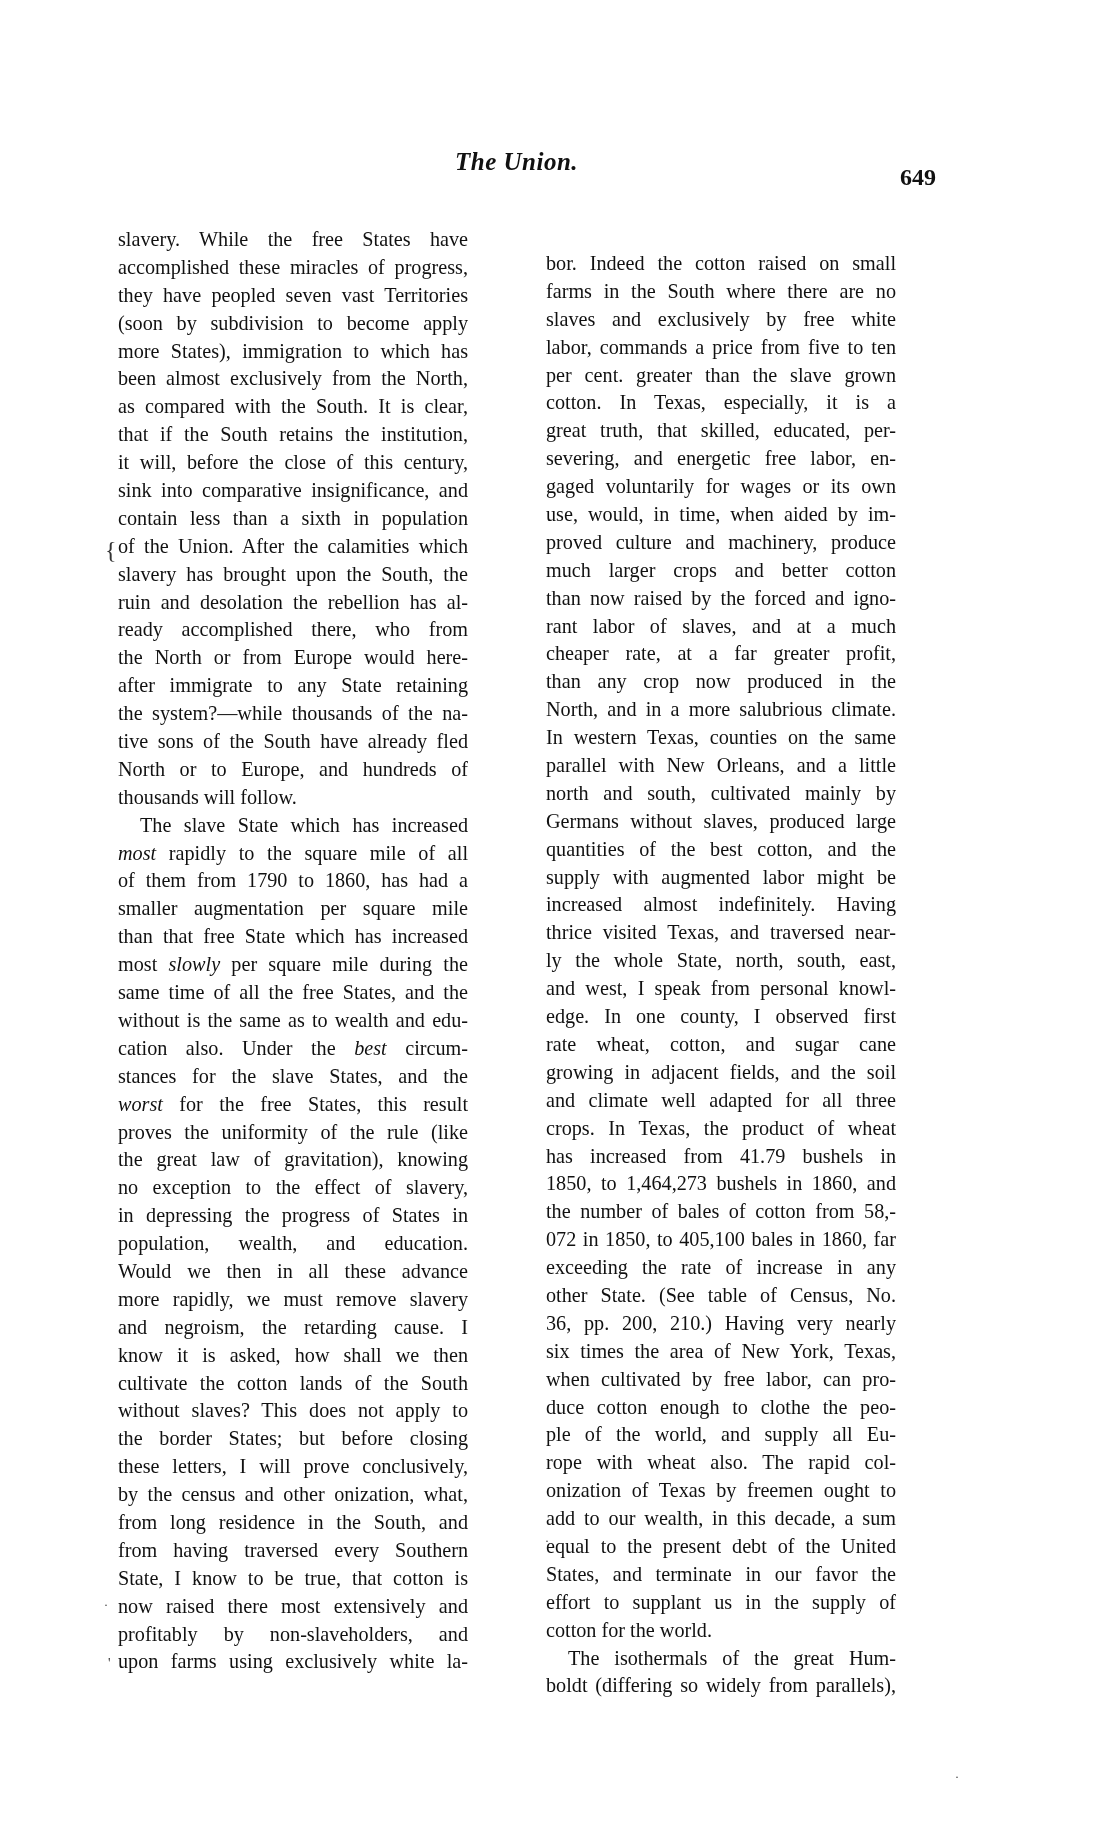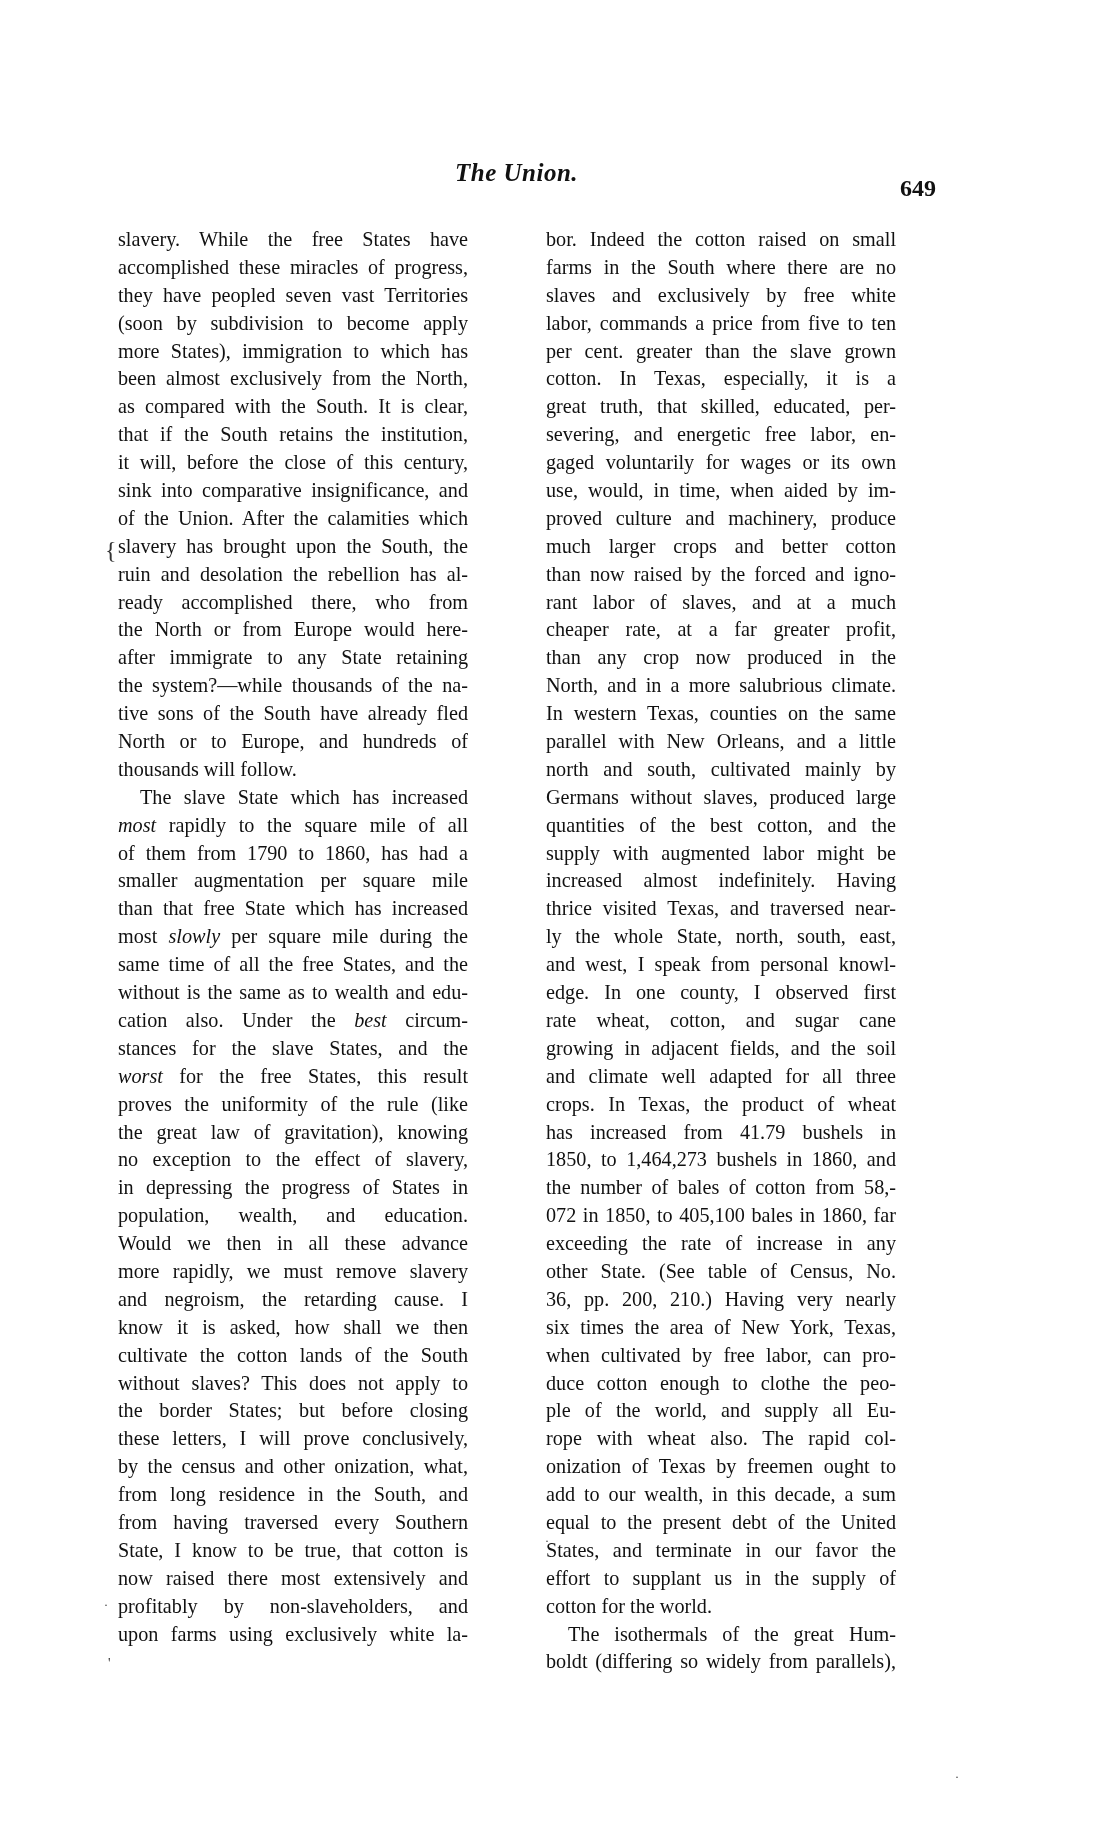--- a/index.html
+++ b/index.html
@@ -1,36 +1,36 @@
 <!DOCTYPE html>
 <html><head>
 <meta charset="utf-8">
 <style>
   html, body { margin: 0; padding: 0; background: #ffffff; }
   body {
     width: 1120px; height: 1825px; position: relative; overflow: hidden;
     font-family: "DejaVu Serif", "Liberation Serif", serif;
     color: #111111;
   }
-  .page-header { position: absolute; top: 159px; left: 0; width: 1120px; height: 40px; text-decoration: underline; }
+  .page-header { position: absolute; top: 148px; left: 0; width: 1120px; height: 40px; text-decoration: underline; }
   .running-title {
     position: absolute; left: 455px; top: 0;
     font-family: "Liberation Serif", serif; font-style: italic;
     font-size: 25px; font-weight: bold; letter-spacing: 0.5px;
   }
   .page-number {
     position: absolute; left: 900px; top: 0;
     font-family: "Liberation Serif", serif; font-size: 24px; font-weight: bold; margin-top: 16px;
   }
   .column {
     position: absolute; top: 226px; width: 350px;
     font-family: "Liberation Serif", serif; font-size: 20.2px; line-height: 27.9px;
   }
   .col-left { left: 118px; }
-  .col-right { left: 546px; }
+  .col-right { left: 546px; margin-top: 24px; }
   .line {
     display: block; white-space: nowrap; text-align: justify; text-align-last: justify;
     height: 27.9px; overflow: visible;
   }
   .line.last { text-align-last: left; }
   .line.indent { padding-left: 22px; }
   .em { font-style: italic; }
   .margin-mark {
     position: absolute; font-family: "Liberation Serif", serif; font-size: 22px; color: #333;
   }
@@ -52,20 +52,21 @@
     <span class="line">slavery.  While the free States have</span>
     <span class="line">accomplished these miracles of progress,</span>
     <span class="line">they have peopled seven vast Territories</span>
     <span class="line">(soon by subdivision to become apply</span>
     <span class="line">more States), immigration to which has</span>
     <span class="line">been almost exclusively from the North,</span>
     <span class="line">as compared with the South.  It is clear,</span>
     <span class="line">that if the South retains the institution,</span>
     <span class="line">it will, before the close of this century,</span>
     <span class="line">sink into comparative insignificance, and</span>
+    <span class="line">contain less than a sixth in population</span>
     <span class="line">of the Union.  After the calamities which</span>
     <span class="line">slavery has brought upon the South, the</span>
     <span class="line">ruin and desolation the rebellion has al-</span>
     <span class="line">ready accomplished there, who from</span>
     <span class="line">the North or from Europe would here-</span>
     <span class="line">after immigrate to any State retaining</span>
     <span class="line">the system?—while thousands of the na-</span>
     <span class="line">tive sons of the South have already fled</span>
     <span class="line">North or to Europe, and hundreds of</span>
     <span class="line last">thousands will follow.</span>

